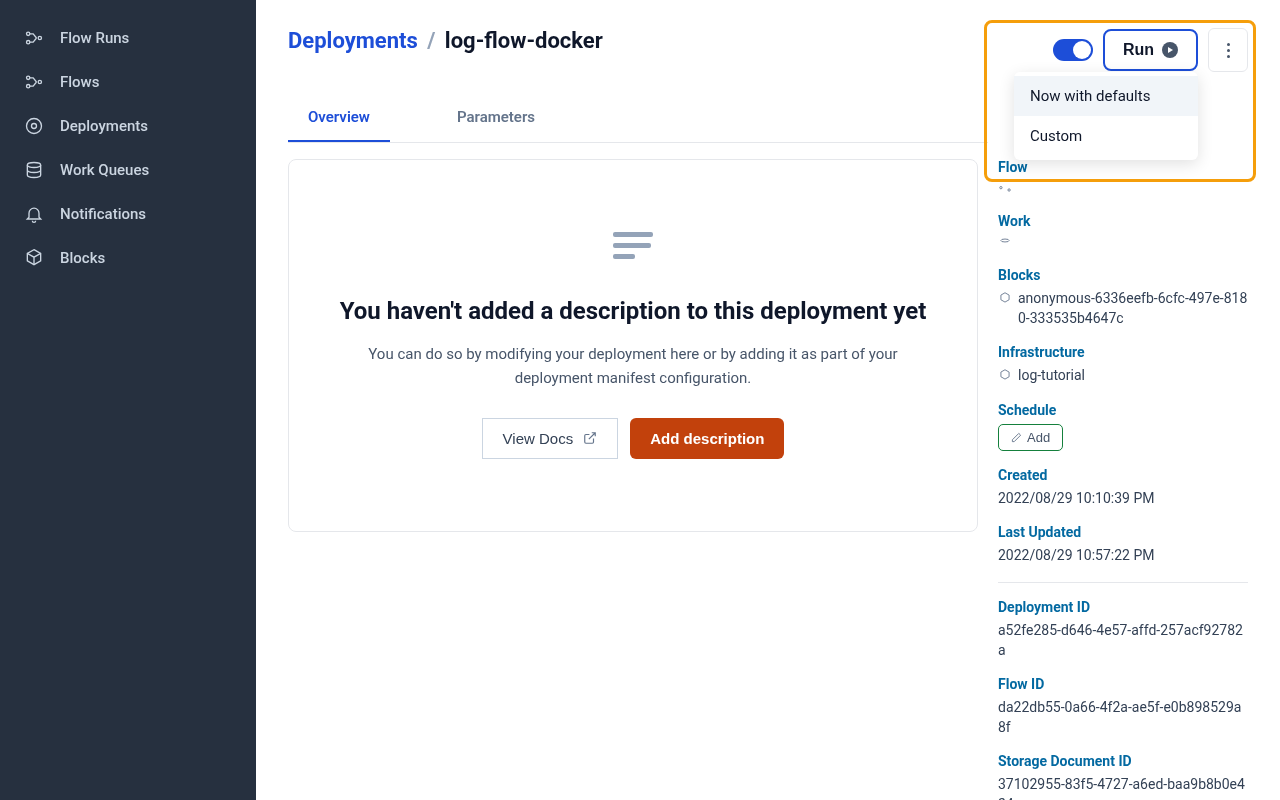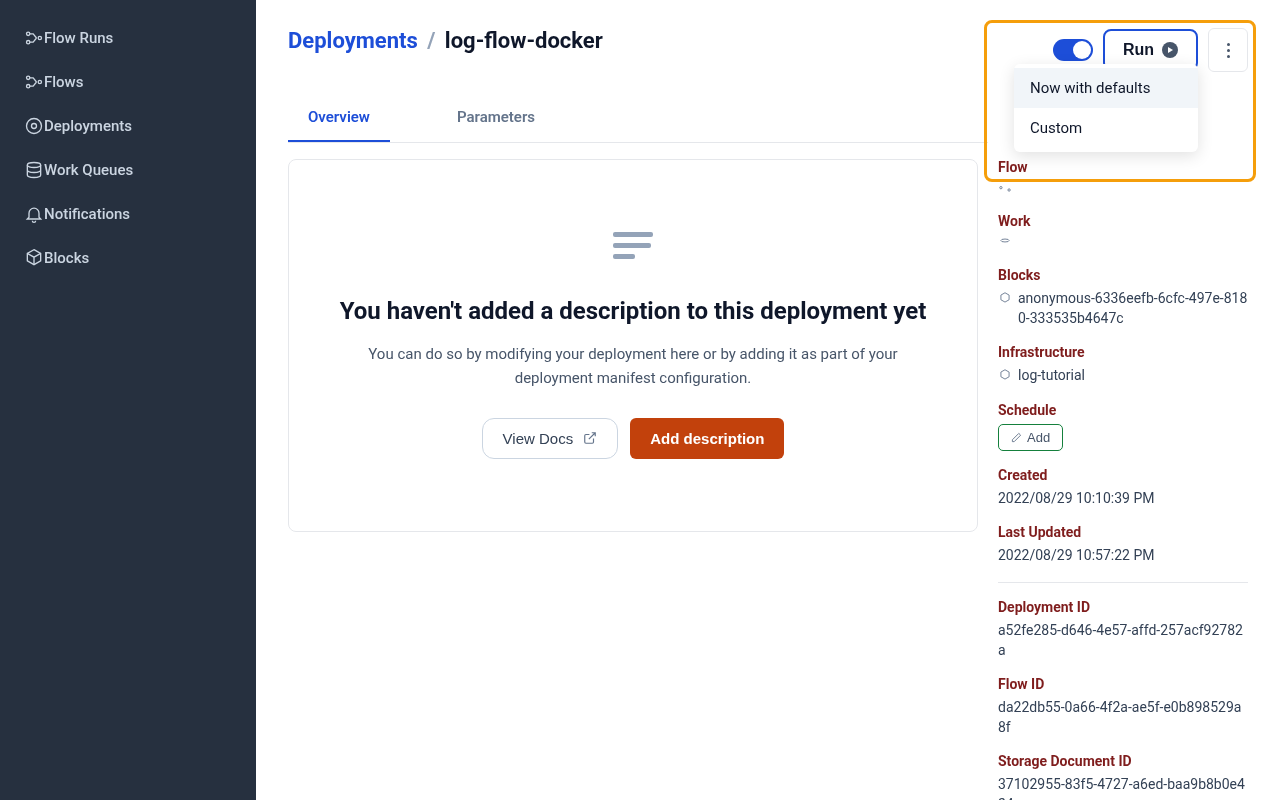--- a/index.html
+++ b/index.html
@@ -1,21 +1,21 @@
 <!DOCTYPE html>
 <html><head>
 <meta charset="utf-8">
 <style>
 * { margin: 0; padding: 0; box-sizing: border-box; }
 body { font-family: -apple-system, BlinkMacSystemFont, 'Segoe UI', Roboto, sans-serif; font-size: 14px; color: #0f172a; }
 .app { display: flex; width: 1280px; height: 800px; overflow: hidden; }
 
 
 .sidebar { width: 256px; background: #26303f; padding: 16px 0; flex-shrink: 0; }
-.nav-item { display: flex; align-items: center; padding: 12px 24px; color: #cbd5e1; cursor: pointer; }
+.nav-item { display: flex; align-items: center; padding: 12px 24px; color: #cbd5e1; cursor: pointer; gap: 16px; }
 .nav-icon { width: 20px; height: 20px; display: flex; align-items: center; justify-content: center; flex-shrink: 0; }
 .nav-icon svg { width: 20px; height: 20px; stroke: #cbd5e1; fill: none; stroke-width: 1.6; }
 .nav-label { font-size: 15px; font-weight: 500; }
 
 
 .main { flex: 1; padding: 28px 32px; overflow: auto; position: relative; }
 .header { display: flex; justify-content: space-between; align-items: flex-start; margin-bottom: 24px; }
 .breadcrumb { font-size: 22px; font-weight: 700; }
 .breadcrumb a { color: #1d4ed8; text-decoration: none; }
 .breadcrumb .sep { color: #94a3b8; margin: 0 4px; }
@@ -30,21 +30,21 @@
 
 .run-btn { border: 2px solid #1d4ed8; background: #fff; border-radius: 8px; padding: 10px 18px; font-size: 16px; font-weight: 600; color: #0f172a; display: flex; align-items: center; gap: 8px; cursor: pointer; }
 .run-play { width: 16px; height: 16px; border-radius: 50%; background: #475569; display: flex; align-items: center; justify-content: center; }
 .run-play::after { content: ''; width: 0; height: 0; border-left: 5px solid #fff; border-top: 3px solid transparent; border-bottom: 3px solid transparent; margin-left: 1px; }
 
 
 .more-btn { border: 1px solid #e5e7eb; background: #fff; border-radius: 6px; width: 40px; height: 44px; display: flex; flex-direction: column; align-items: center; justify-content: center; gap: 3px; cursor: pointer; }
 .more-btn span { width: 3px; height: 3px; background: #475569; border-radius: 50%; }
 
 
-.dropdown { position: absolute; top: 36px; right: 50px; background: #fff; border-radius: 6px; box-shadow: 0 4px 16px rgba(0,0,0,0.12); width: 184px; padding: 4px 0; z-index: 10; }
+.dropdown { position: absolute; top: 44px; right: 50px; background: #fff; border-radius: 6px; box-shadow: 0 4px 16px rgba(0,0,0,0.12); width: 184px; padding: 4px 0; z-index: 10; }
 .dropdown-item { padding: 11px 16px; font-size: 15px; cursor: pointer; }
 .dropdown-item:first-child { background: #f1f5f9; }
 
 
 .highlight-box { position: absolute; top: 20px; right: 24px; width: 272px; height: 162px; border: 3px solid #f59e0b; border-radius: 8px; pointer-events: none; z-index: 5; }
 
 
 .tabs { display: flex; gap: 47px; border-bottom: 1px solid #e5e7eb; margin-bottom: 16px; width: 700px; }
 .tab { padding: 12px 20px 14px; font-size: 15px; font-weight: 600; color: #64748b; cursor: pointer; border-bottom: 2px solid transparent; }
 .tab.active { color: #1d4ed8; border-bottom-color: #1d4ed8; }
@@ -54,28 +54,28 @@
 
 .empty-card { flex: 1; border: 1px solid #e5e7eb; border-radius: 8px; padding: 72px 48px; text-align: center; max-width: 700px; }
 .empty-lines { display: flex; flex-direction: column; align-items: center; gap: 6px; margin-bottom: 36px; }
 .line { height: 5px; background: #94a3b8; border-radius: 2px; }
 .line.l1 { width: 40px; }
 .line.l2 { width: 38px; margin-right: 2px; }
 .line.l3 { width: 22px; margin-right: 18px; }
 .empty-title { font-size: 24px; font-weight: 700; color: #0f172a; margin-bottom: 16px; line-height: 1.35; }
 .empty-sub { font-size: 15px; color: #475569; margin-bottom: 28px; max-width: 560px; margin-left: auto; margin-right: auto; line-height: 1.55; }
 .empty-actions { display: flex; justify-content: center; gap: 12px; }
-.btn-outline { border: 1px solid #cbd5e1; background: #fff; padding: 11px 20px; border-radius: 12px; font-size: 15px; font-weight: 500; color: #334155; display: flex; align-items: center; gap: 10px; cursor: pointer; }
+.btn-outline { border: 1px solid #cbd5e1; background: #fff; padding: 11px 20px; border-radius: 0; font-size: 15px; font-weight: 500; color: #334155; display: flex; align-items: center; gap: 10px; cursor: pointer; }
 .btn-primary { background: #c2410c; color: #fff; border: none; padding: 11px 20px; border-radius: 6px; font-size: 15px; font-weight: 700; cursor: pointer; }
 .ext-icon { width: 14px; height: 14px; }
 
 
 .side-panel { width: 250px; flex-shrink: 0; font-size: 14px; }
 .side-section { margin-bottom: 16px; }
-.side-label { font-weight: 700; font-size: 14px; color: #7f1d1d; margin-bottom: 6px; }
+.side-label { font-weight: 700; font-size: 14px; color: #0369a1; margin-bottom: 6px; }
 .side-value { color: #334155; font-size: 14px; display: flex; align-items: flex-start; gap: 6px; word-break: break-all; line-height: 1.4; }
 .side-icon { width: 14px; height: 14px; flex-shrink: 0; margin-top: 2px; }
 .side-icon svg { width: 14px; height: 14px; stroke: #64748b; fill: none; stroke-width: 1.5; }
 .add-btn { border: 1px solid #15803d; background: #fff; padding: 5px 12px; border-radius: 5px; font-size: 13px; color: #475569; display: flex; align-items: center; gap: 5px; cursor: pointer; }
 .pencil { width: 11px; height: 11px; }
 .divider { border-top: 1px solid #e5e7eb; margin: 16px 0; }
 </style>
 </head>
 <body>
 

